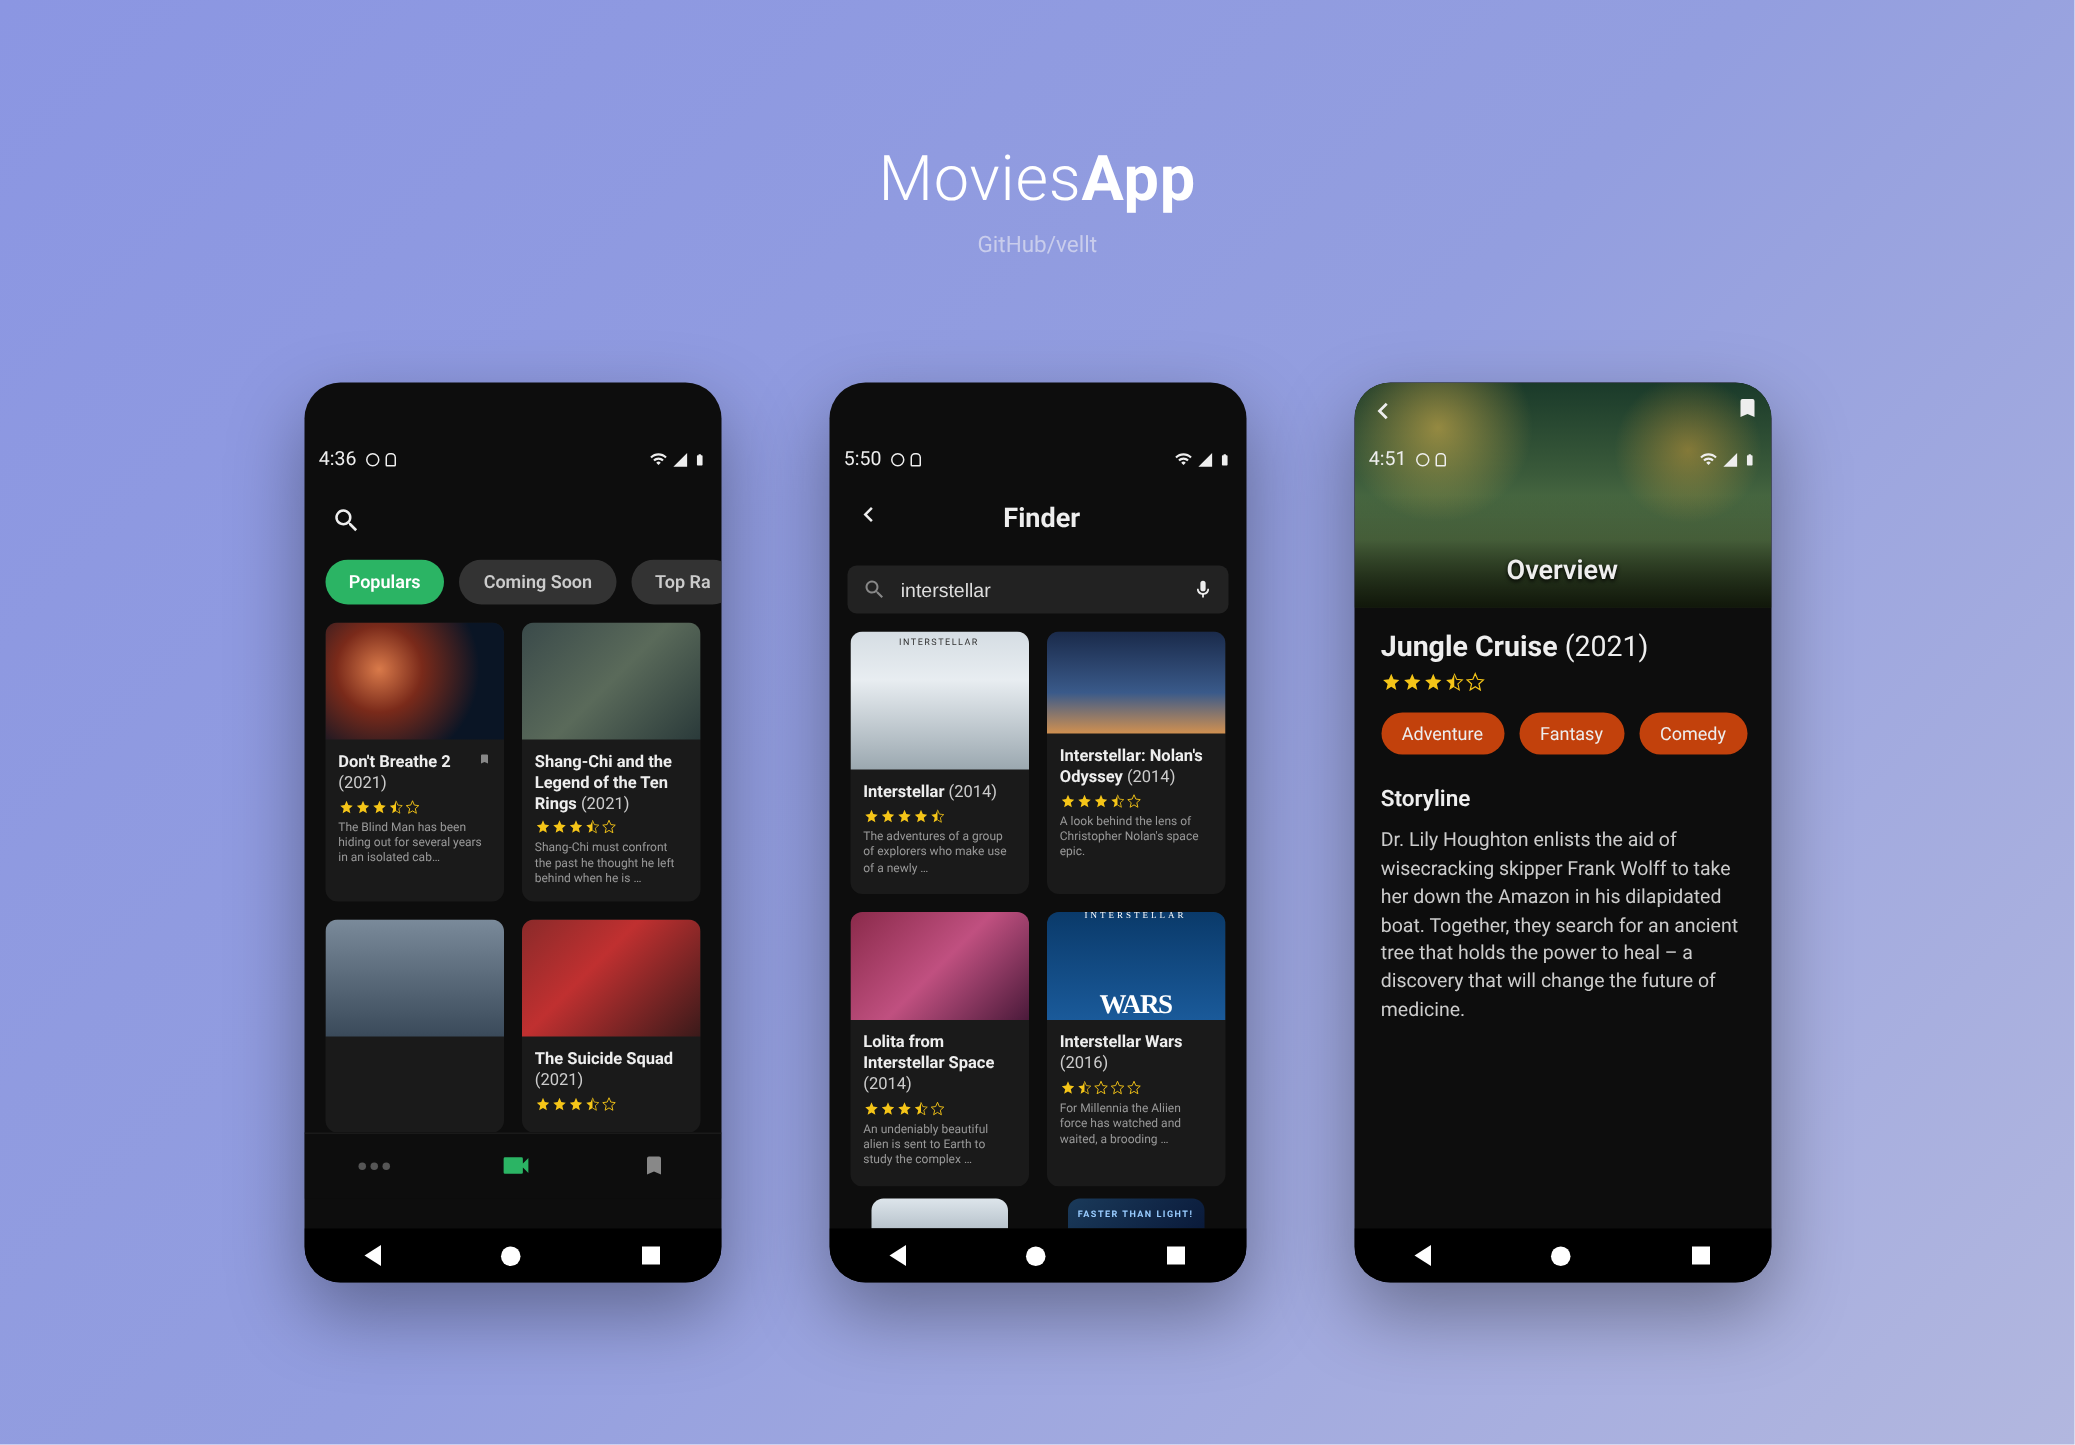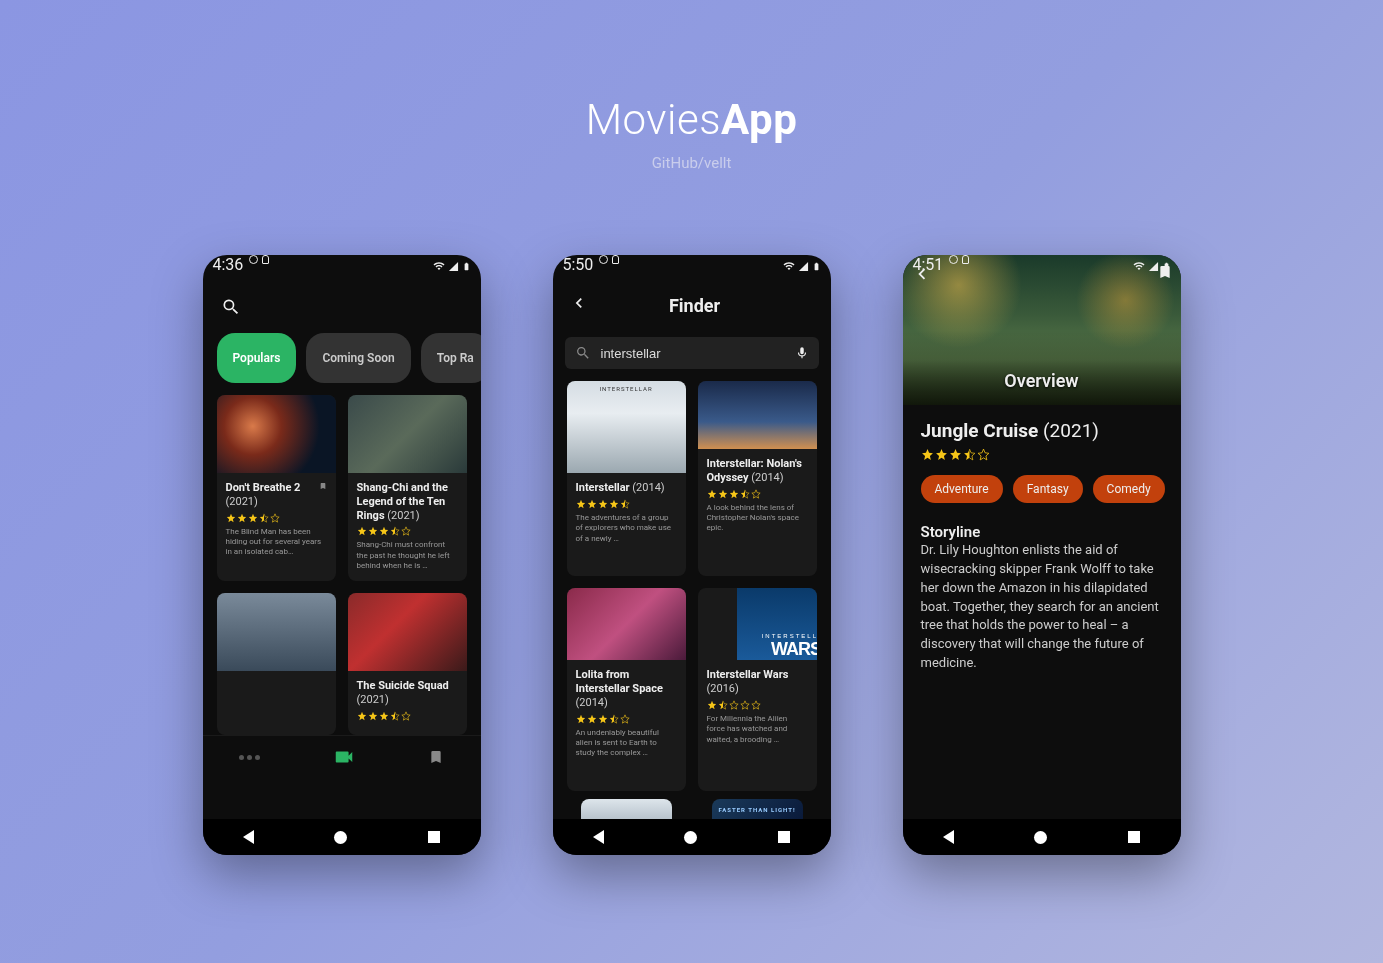--- a/index.html
+++ b/index.html
@@ -49,23 +49,25 @@
     color: #eee;
     display: flex;
     flex-direction: column;
     box-shadow: 0 20px 50px rgba(0,0,0,.35);
   }
 
   
   .statusbar {
     height: 22px;
     display: flex;
-    font-size: 16px;
+    align-items: center;
+    font-size: 13px;
     padding: 0 10px;
     color: #eee;
+    margin-top: 40px;
   }
   .statusbar .time { margin-right: 6px; }
   .statusbar .circle { width:9px; height:9px; border:1.2px solid #eee; border-radius:50%; margin-right:4px;}
   .statusbar .tomb { width:7px; height:9px; border:1.2px solid #eee; border-radius:3px 3px 1px 1px; }
   .statusbar .sp { flex:1; }
   .statusbar svg { display:block; }
   .statusbar .ricons { display:flex; gap:3px; align-items:center; }
 
   
   .navbar {
@@ -89,21 +91,21 @@
   .s1-header h2 { font-size: 26px; font-weight: 700; flex:1; }
   .s1-header .search-icon svg { width:20px; height:20px; }
 
   .chips {
     display:flex; gap:10px; padding: 0 14px 12px;
     overflow:hidden;
   }
   .chip {
     background:#333; color:#ccc;
     border-radius: 18px;
-    padding: 18px 16px;
+    padding: 8px 16px;
     font-size: 12px; font-weight:600;
     white-space:nowrap;
   }
   .chip.active { background:#2bb464; color:#fff; }
 
   .grid {
     display:grid;
     grid-template-columns: 1fr 1fr;
     gap: 12px;
     padding: 0 14px;
@@ -121,21 +123,21 @@
     position:relative;
   }
   .poster.p1 { background: radial-gradient(circle at 30% 40%, #d97a4a 0%, #7a2a1a 30%, #0a1525 70%);}
   .poster.p2 { background: linear-gradient(135deg,#3a4a4a 0%, #5a6a5a 50%, #2a3a3a 100%);}
   .poster.p3 { background: linear-gradient(180deg,#7a8a9a 0%, #3a4a5a 100%);}
   .poster.p4 { background: linear-gradient(135deg,#8a2a2a 0%, #c03030 40%, #3a1a1a 100%);}
   .poster.astro { background: linear-gradient(180deg,#d5dde3 0%, #e8edf1 35%, #9ba8b0 100%); position:relative;}
   .poster.astro::before{content:"INTERSTELLAR";position:absolute;top:4px;left:0;right:0;text-align:center;font-size:6px;letter-spacing:1px;color:#333;}
   .poster.space { background: linear-gradient(180deg,#1a2a4a 0%, #3a5a8a 60%, #d09050 100%);}
   .poster.lolita{ background: linear-gradient(135deg,#8a2a4a 0%, #c05080 50%, #4a1a3a 100%);}
-  .poster.wars  { background: linear-gradient(180deg,#0a3a6a 0%, #1a5a9a 100%); display:flex;flex-direction:column;align-items:center;justify-content:flex-end;font-family:Liberation Sans, sans-serif;margin-left:39px;}
+  .poster.wars  { background: linear-gradient(180deg,#0a3a6a 0%, #1a5a9a 100%); display:flex;flex-direction:column;align-items:center;justify-content:space-between;font-family:Liberation Serif, serif;}
   .poster.wars .w1{font-size:6px;letter-spacing:2px;color:#fff;}
   .poster.wars .w2{font-size:18px;font-weight:900;color:#fff;letter-spacing:-1px;}
 
   .card-body { padding: 8px 9px 10px; }
   .card-title { font-size:11px; font-weight:700; line-height:1.25; }
   .card-title .year { font-weight:400; color:#ccc; }
   .title-row{display:flex;align-items:flex-start;gap:4px;}
   .title-row .txt{flex:1;}
   .bmk-mini{width:8px;flex-shrink:0;margin-top:1px;}
 
@@ -198,21 +200,21 @@
     display:flex;justify-content:space-between;
   }
   .s3-body{ padding: 14px 18px; }
   .s3-title{ font-size:19px; font-weight:700; }
   .s3-title .year{font-weight:400;}
   .s3-body .stars{margin:6px 0 14px;}
   .s3-body .stars svg{width:13px;height:13px;}
   .genres{display:flex;gap:10px;margin-bottom:20px;}
   .genre{background:#c2410c;border-radius:16px;padding:7px 14px;font-size:12px;font-weight:400;}
   .storyline-h{font-size:15px;font-weight:600;margin-bottom:0;}
-  .storyline-t{font-size:13px;color:#ccc;line-height:1.45;}
+  .storyline-t{font-size:13px;color:#ccc;line-height:1.45;margin-top:11px;}
 
   
   .i-grey{fill:#888;}
   .i-white{fill:#eee;}
   .i-green{fill:#2bb464;}
   .i-gold{fill:#f5c518;}
 </style>
 </head>
 <body>
 

